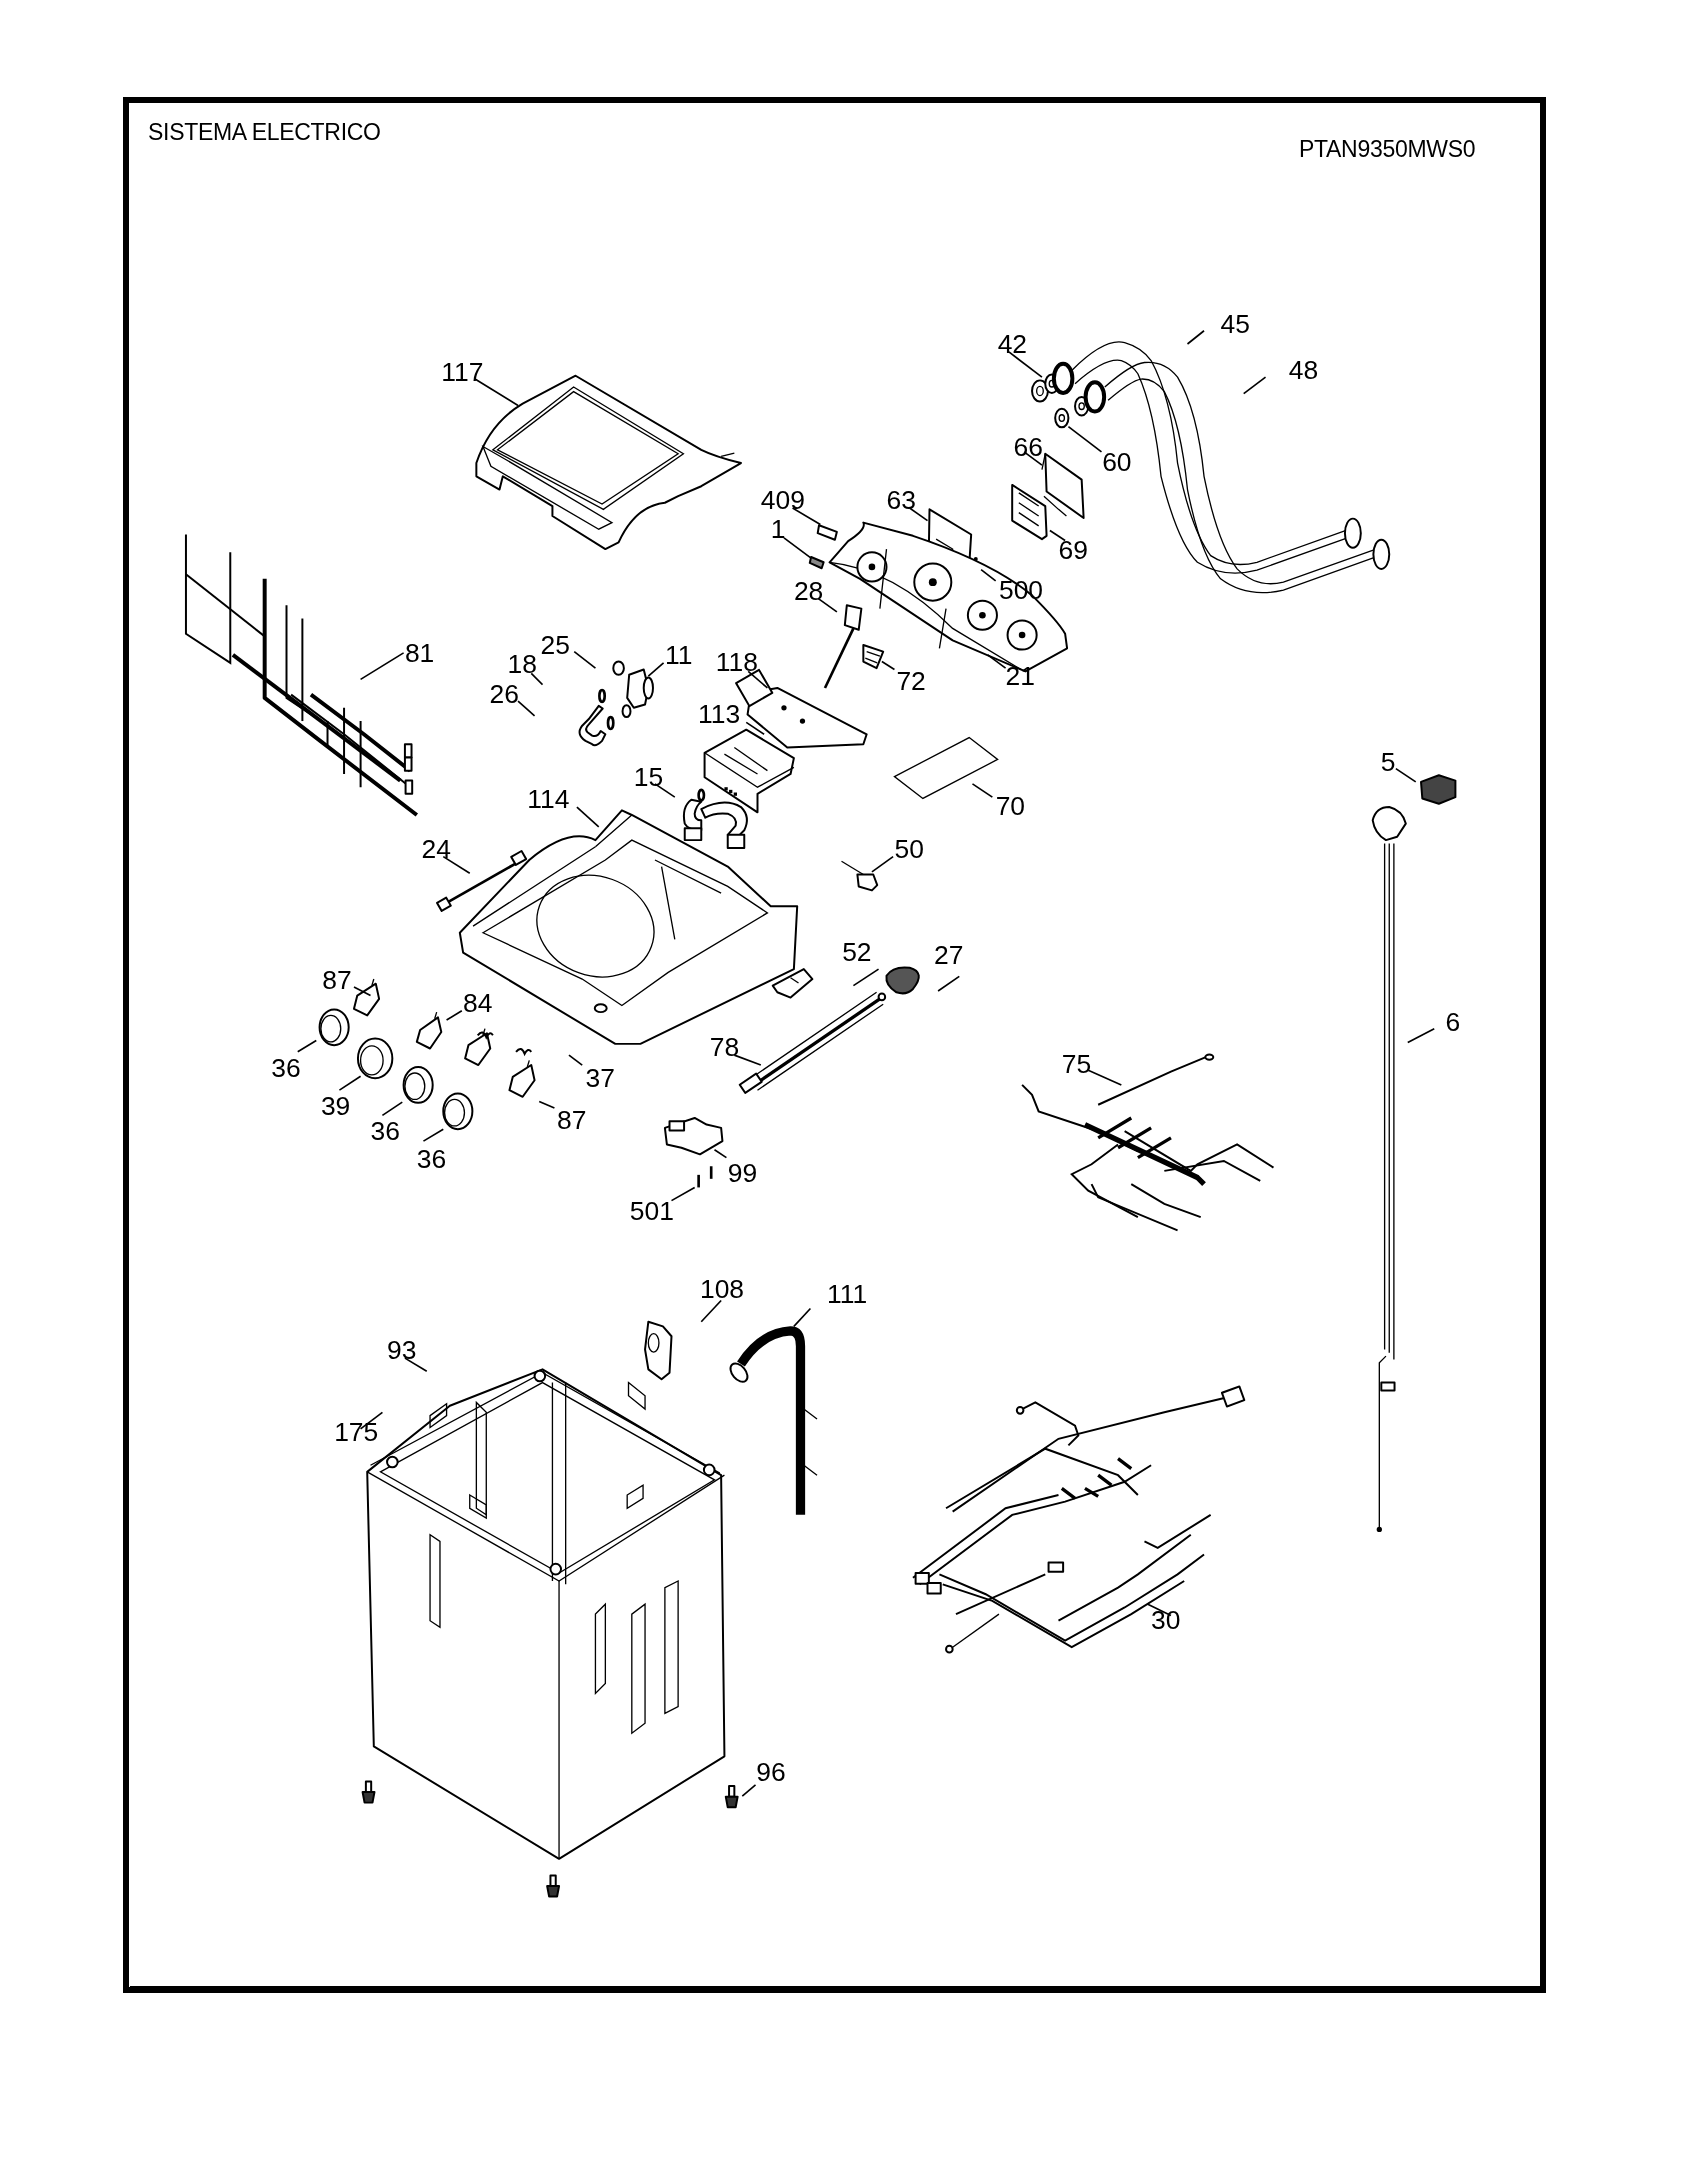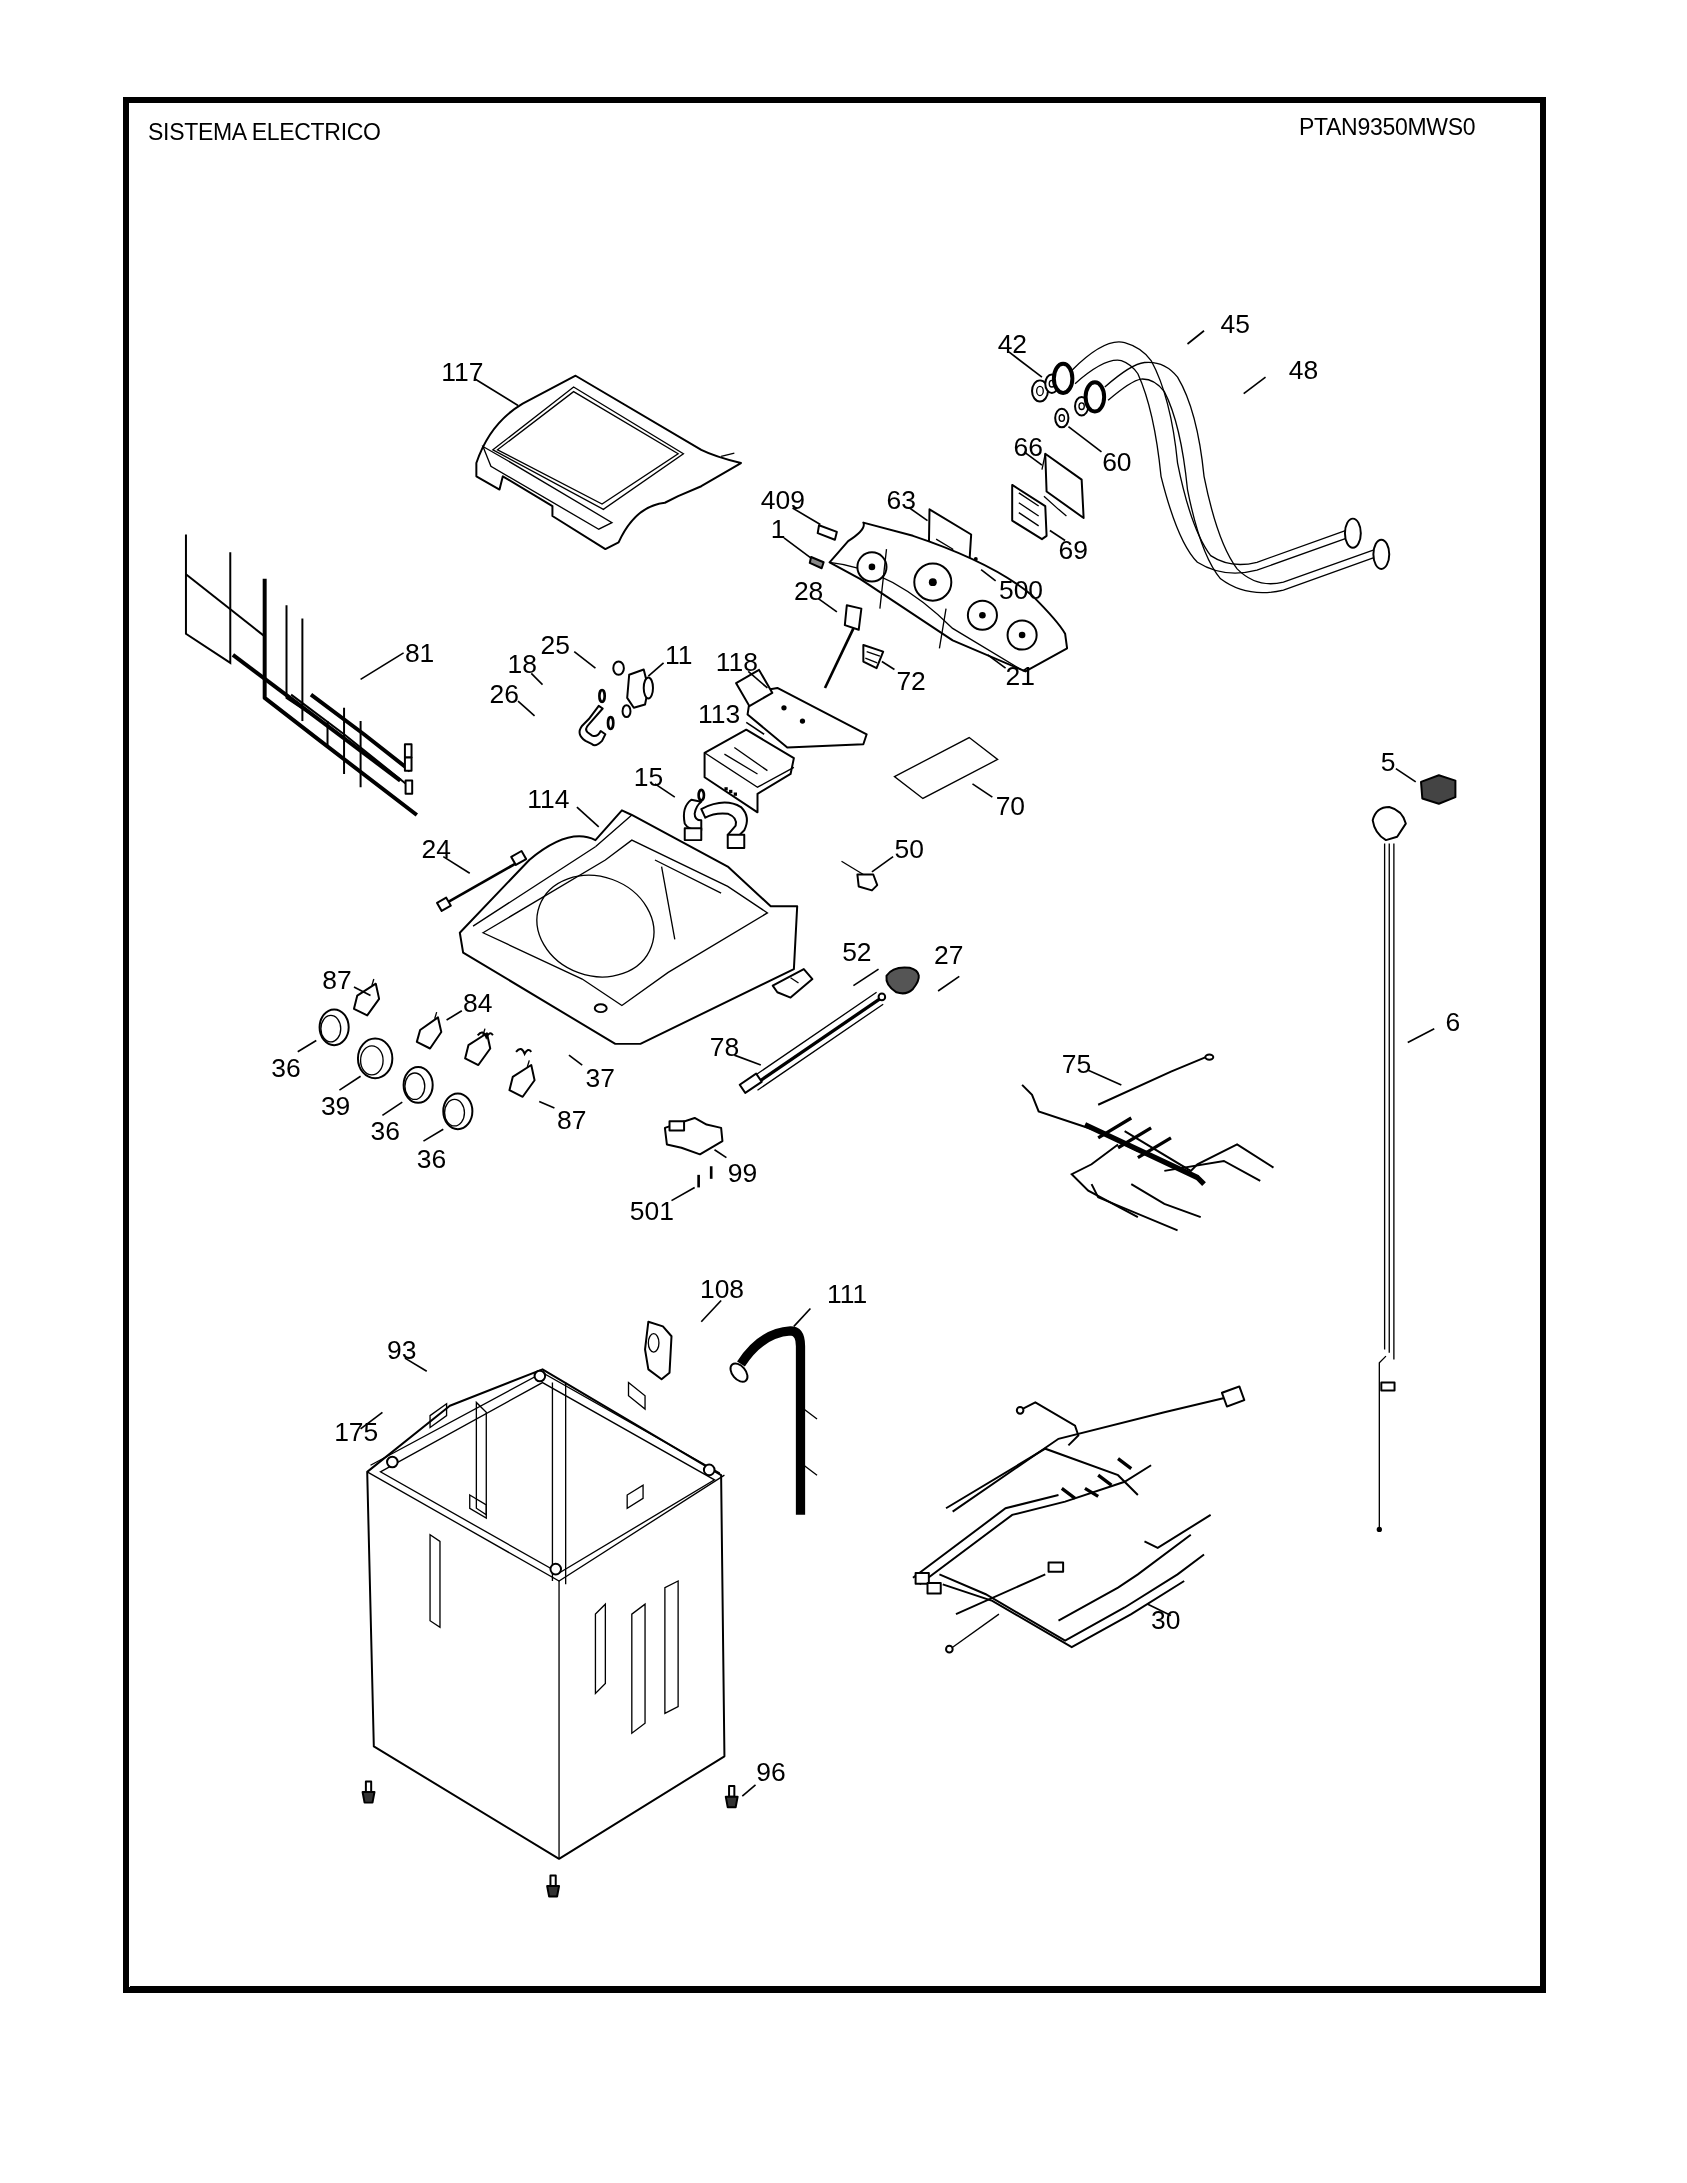--- a/index.html
+++ b/index.html
@@ -2,21 +2,21 @@
 <html style="font-size:10.6px"><head>
 <meta charset="utf-8">
 <style>
   html,body{margin:0;padding:0;background:#ffffff;}
   body{width:1687px;height:2183px;position:relative;overflow:hidden;font-family:"Liberation Sans",sans-serif;}
   .frame{position:absolute;left:123px;top:97px;width:1411px;height:1884px;border:6px solid #000;box-sizing:content-box;}
   .frame-shadow-r{position:absolute;left:1540px;top:105px;width:5.3px;height:1884px;background:#000;}
   .frame-shadow-b{position:absolute;left:130px;top:1986px;width:1414px;height:4px;background:#000;}
   .hdr{position:absolute;font-size:23px;color:#000;letter-spacing:-0.3px;}
   #title{left:148px;top:119px;}
-  #model{left:1299px;top:114px;}
+  #model{left:1299px;top:136px;}
   svg#diagram{position:absolute;left:0;top:0;width:1687px;height:2183px;}
   .lbl{font-family:"Liberation Sans",sans-serif;font-size:40px;fill:#000;}
   .ln{stroke:#000;stroke-width:2.5;fill:none;}
   .pt{stroke:#000;stroke-width:3;fill:#fff;stroke-linejoin:round;}
   .pt-thin{stroke:#000;stroke-width:2;fill:none;}
   .wire{stroke:#000;stroke-width:6;fill:none;stroke-linejoin:round;}
   .wire-thin{stroke:#000;stroke-width:3;fill:none;}
 </style>
 </head>
 <body>

